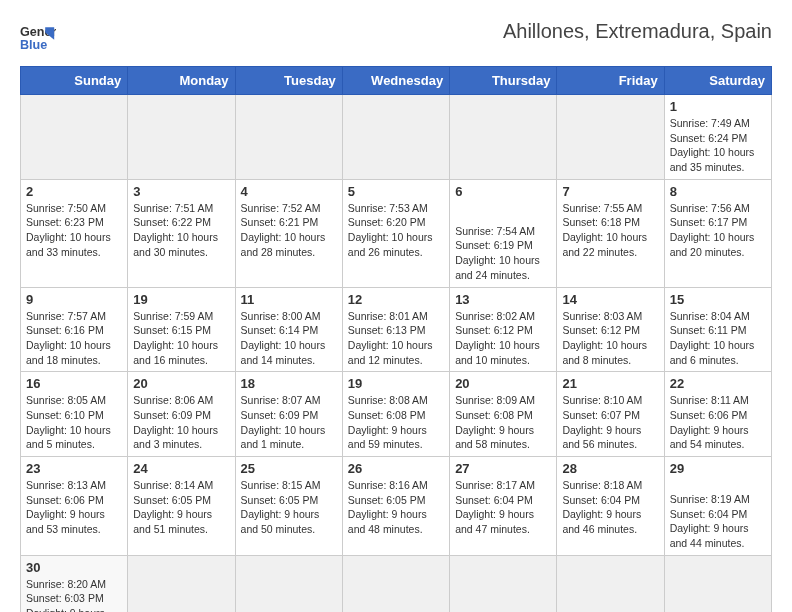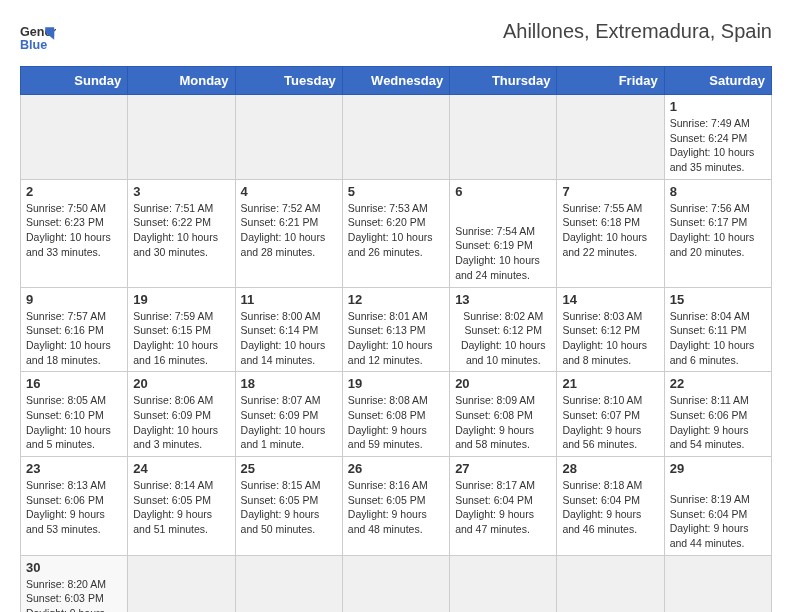--- a/index.html
+++ b/index.html
@@ -185,21 +185,21 @@
 Daylight: 10 hours and 14 minutes.</div>
         </td>
         <td>
           <div class="day-number">12</div>
           <div class="day-info" style="white-space: pre-line;">Sunrise: 8:01 AM
 Sunset: 6:13 PM
 Daylight: 10 hours and 12 minutes.</div>
         </td>
         <td>
           <div class="day-number">13</div>
-          <div class="day-info" style="white-space: pre-line; text-align: center;">Sunrise: 8:02 AM
+          <div class="day-info" style="white-space: pre-line;">Sunrise: 8:02 AM
 Sunset: 6:12 PM
 Daylight: 10 hours and 10 minutes.</div>
         </td>
         <td>
           <div class="day-number">14</div>
           <div class="day-info" style="white-space: pre-line;">Sunrise: 8:03 AM
 Sunset: 6:12 PM
 Daylight: 10 hours and 8 minutes.</div>
         </td>
         <td>

